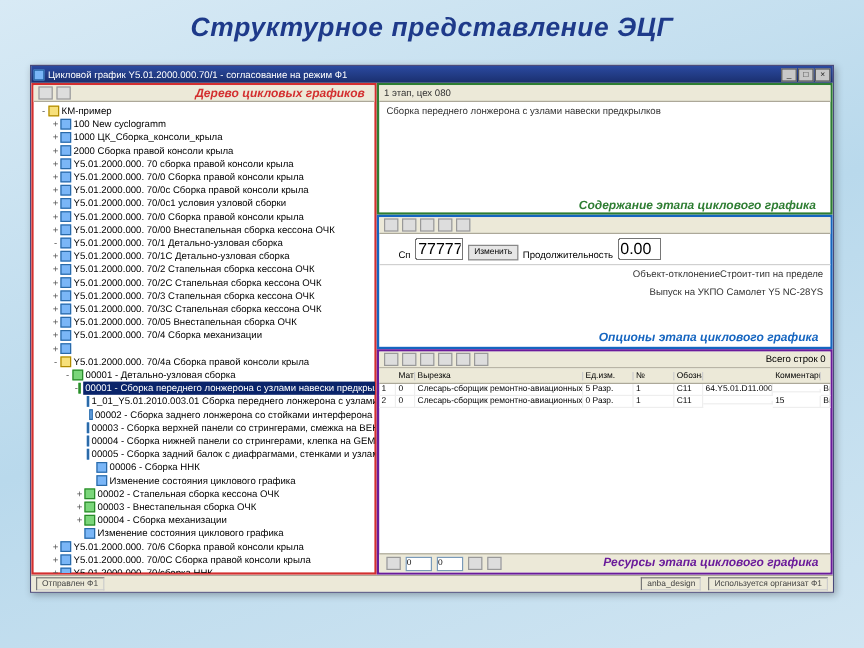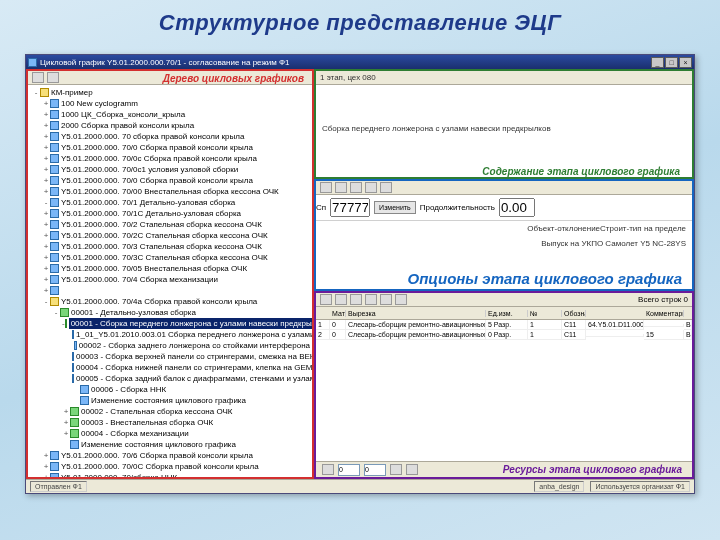--- a/index.html
+++ b/index.html
@@ -75,41 +75,41 @@
   .ticon { width:9px; height:9px; margin-right:2px; display:inline-block;
     background:#f7e07a; border:1px solid #b08a00; }
   .tleaf { background:#7ab6f7; border-color:#2a6aa8; }
   .tgreen { background:#7ad67a; border-color:#2a8a2a; }
   .tyellow{ background:#f7e07a; border-color:#b08a00; }
   .tsel { background:#0a246a; color:#fff; padding:0 2px; }
   .right-pane { flex:1; display:flex; flex-direction:column; }
   .rp-top {
     height:110px; border:2px solid #2e7d32;
     background:#fff; position:relative;
-    display:flex; flex-direction:column;gap:36px;
+    display:flex; flex-direction:column;
   }
   .lbl-top { color:#2e7d32; bottom:-2px; right:12px; font-size:10px; transform:translateY(-2px);}
   .rp-top-head {
     height:14px; background:#ece9d8; border-bottom:1px solid #aca899;
     display:flex; align-items:center; padding:0 4px; color:#333;
   }
   .rp-top-body { flex:1; padding:3px 6px; color:#333; }
   .desc-line { font-size:8px; color:#333; }
   .rp-mid {
     height:112px; border:2px solid #1565c0;
     background:#fff; position:relative;
     display:flex; flex-direction:column;
   }
-  .lbl-mid { color:#1565c0; bottom:2px; right:10px; font-size:15px; }
+  .lbl-mid { color:#1565c0; bottom:2px; right:10px; font-size:10px; }
   .opt-toolbar {
     height:14px; background:#ece9d8; border-bottom:1px solid #aca899;
     display:flex; align-items:center; gap:3px; padding:0 4px;
   }
   .opt-fields {
-    display:flex; gap:4px; padding:3px 0; align-items:center;
+    display:flex; gap:4px; padding:3px 16px; align-items:flex-end;
     border-bottom:1px solid #d0d0d0;
   }
   .btn { height:13px; border:1px solid #888; background:#e6e6e6; font-size:7px; padding:0 4px;}
   .opt-sub { padding:3px 6px; font-size:8px; color:#333; display:flex; justify-content:flex-end;}
   .opt-body { flex:1; padding:2px 6px; overflow:auto; }
   .rp-bot {
     flex:1; border:2px solid #6a1b9a;
     background:#fff; position:relative;
     display:flex; flex-direction:column;
   }

